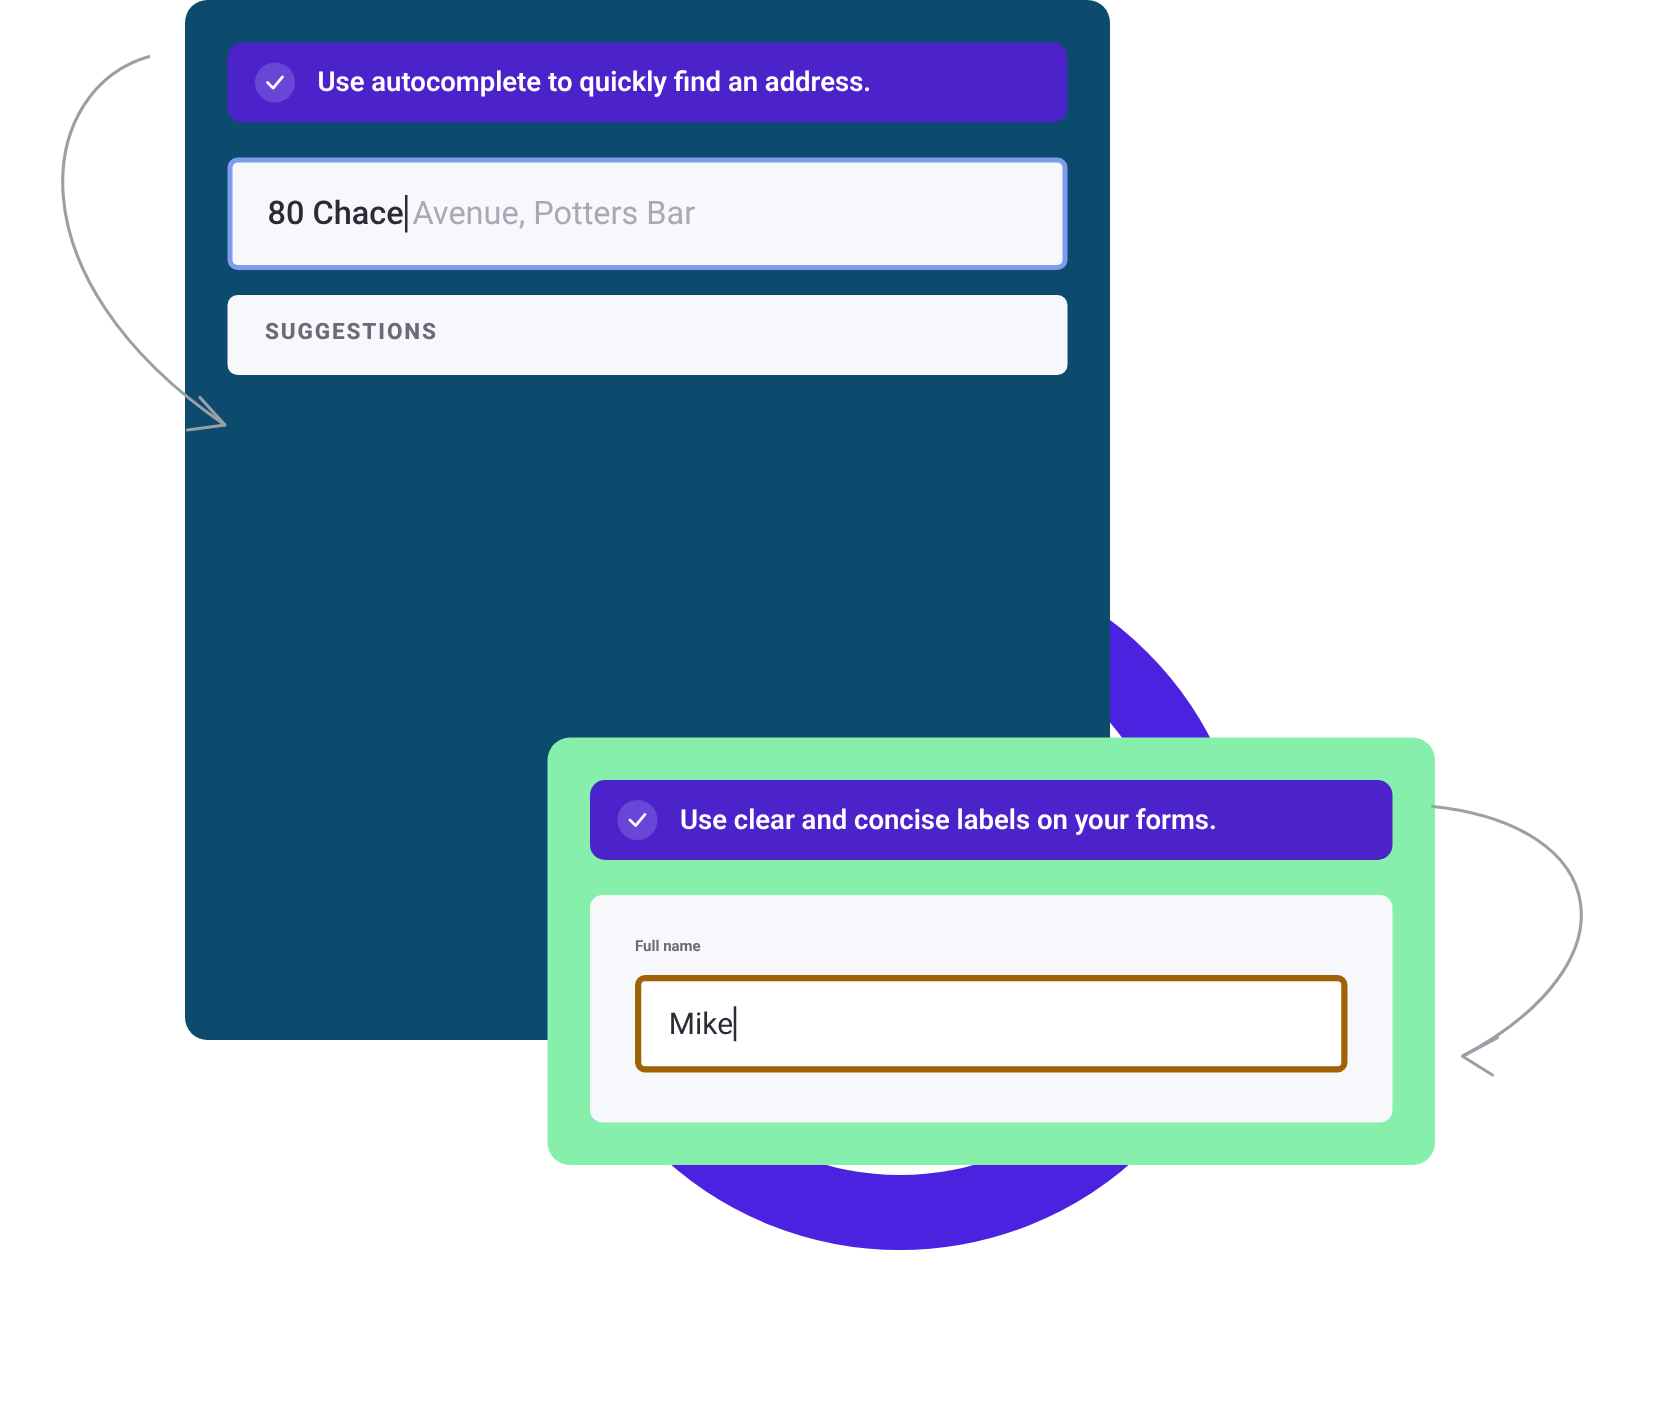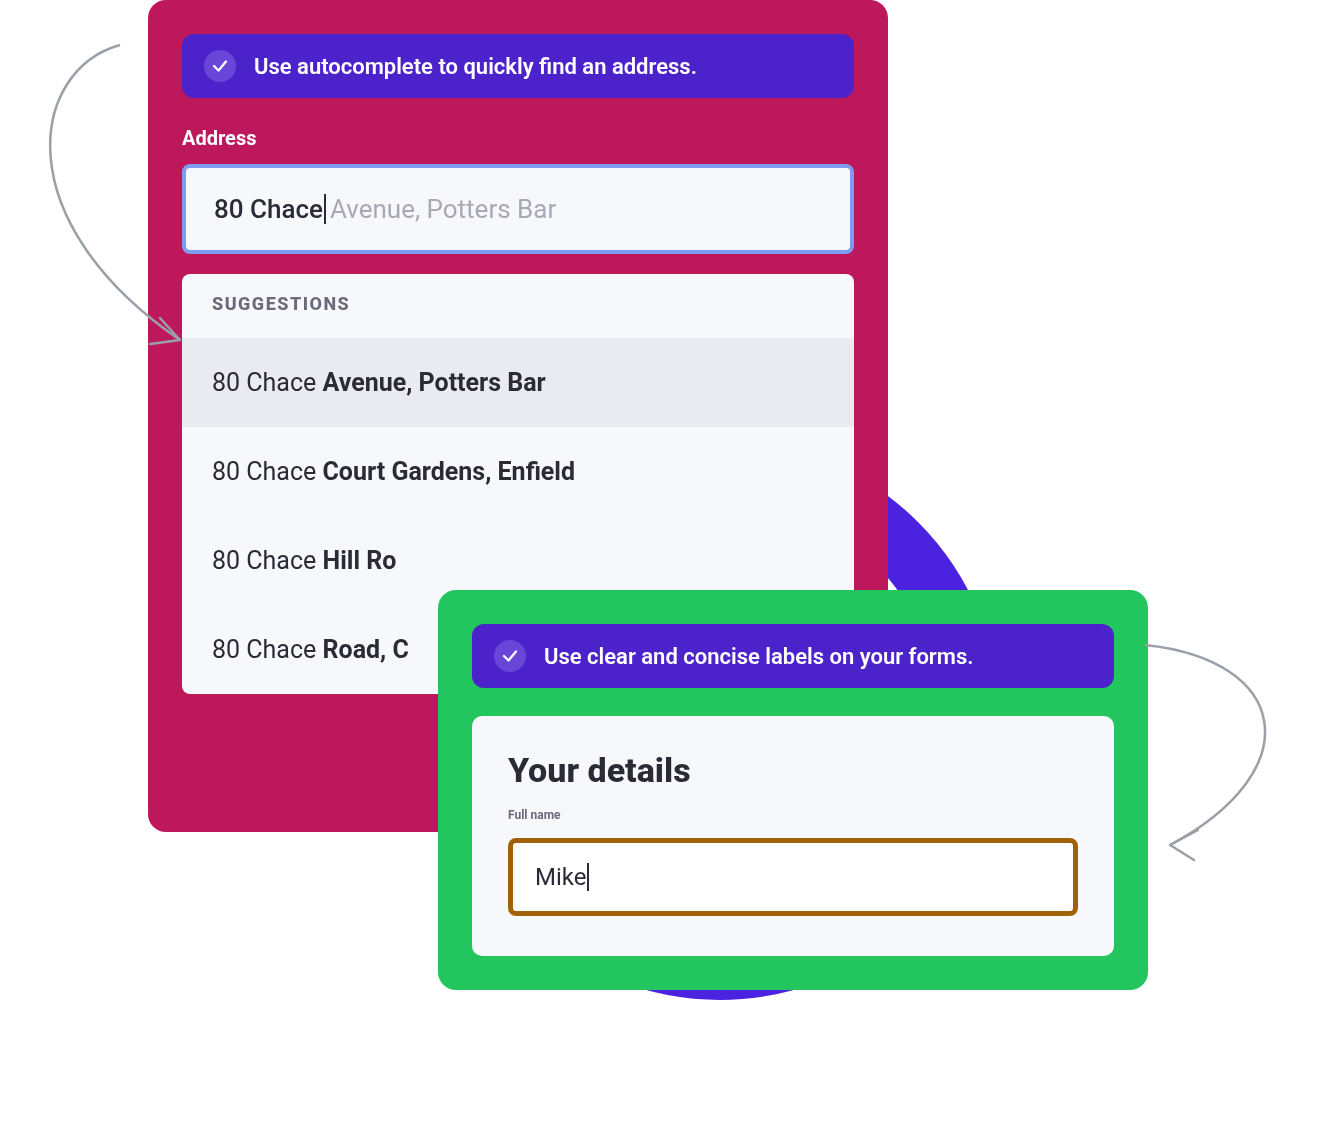--- a/index.html
+++ b/index.html
@@ -24,21 +24,21 @@
     border-radius: 50%;
     z-index: 1;
   }
 
   .panel-a {
     position: absolute;
     left: 148px;
     top: 0;
     width: 740px;
     min-height: 832px;
-    background: #be185d;
+    background: #0c4a6e;
     border-radius: 18px;
     padding: 34px;
     z-index: 2;
   }
   .tip-pill {
     display: flex;
     align-items: center;
     gap: 18px;
     background: #4C23CB;
     border-radius: 12px;
@@ -111,21 +111,21 @@
   }
   .sugg-item.selected { background: #E9EBF0; }
   .sugg-pref { font-weight: 400; }
   .sugg-rest { font-weight: 700; }
 
   .panel-b {
     position: absolute;
     left: 438px;
     top: 590px;
     width: 710px;
-    background: #22c55e;
+    background: #86efac;
     border-radius: 18px;
     padding: 34px;
     z-index: 3;
   }
   .white-card {
     background: #F6F8FC;
     border-radius: 10px;
     padding: 34px 36px 40px;
   }
   .card-title {
@@ -165,47 +165,39 @@
 
   <div class="panel-a">
     <div class="tip-pill">
       <span class="tip-check">
         <svg viewBox="0 0 24 24" fill="none" stroke="#ffffff" stroke-width="3" stroke-linecap="round" stroke-linejoin="round">
             <polyline points="4 12 10 18 20 6"></polyline>
           </svg>
       </span>
       <span class="tip-text">Use autocomplete to quickly find an address.</span>
     </div>
-    <span class="field-label">Address</span>
     <div class="addr-input">
       <span class="addr-typed">80 Chace</span>
       <span class="addr-ghost"> Avenue, Potters Bar</span>
     </div>
     <div class="sugg-panel">
       <div class="sugg-header">SUGGESTIONS</div>
-      <div id="sugg-list">
-          <div class="sugg-item selected"><span class="sugg-pref">80 Chace </span><span class="sugg-rest">Avenue, Potters Bar</span></div>
-          <div class="sugg-item"><span class="sugg-pref">80 Chace </span><span class="sugg-rest">Court Gardens, Enfield</span></div>
-          <div class="sugg-item"><span class="sugg-pref">80 Chace </span><span class="sugg-rest">Hill Ro</span></div>
-          <div class="sugg-item"><span class="sugg-pref">80 Chace </span><span class="sugg-rest">Road, C</span></div>
-        </div>
     </div>
   </div>
 
   <div class="panel-b">
     <div class="tip-pill">
       <span class="tip-check">
         <svg viewBox="0 0 24 24" fill="none" stroke="#ffffff" stroke-width="3" stroke-linecap="round" stroke-linejoin="round">
             <polyline points="4 12 10 18 20 6"></polyline>
           </svg>
       </span>
       <span class="tip-text">Use clear and concise labels on your forms.</span>
     </div>
     <div class="white-card">
-      <div class="card-title">Your details</div>
       <span class="card-sub">Full name</span>
       <div class="name-input">
         <span class="name-typed">Mike</span>
       </div>
     </div>
   </div>
 
   <svg class="arrow-svg" style="left:0;top:40px" width="210" height="320" viewBox="0 0 210 320" fill="none">
     <path d="M120 5 C 30 30, 5 180, 180 300" stroke="#9AA0A8" stroke-width="2.5" fill="none"></path>
     <path d="M180 300 L160 278 M180 300 L150 304" stroke="#9AA0A8" stroke-width="2.5" fill="none" stroke-linecap="round"></path>

